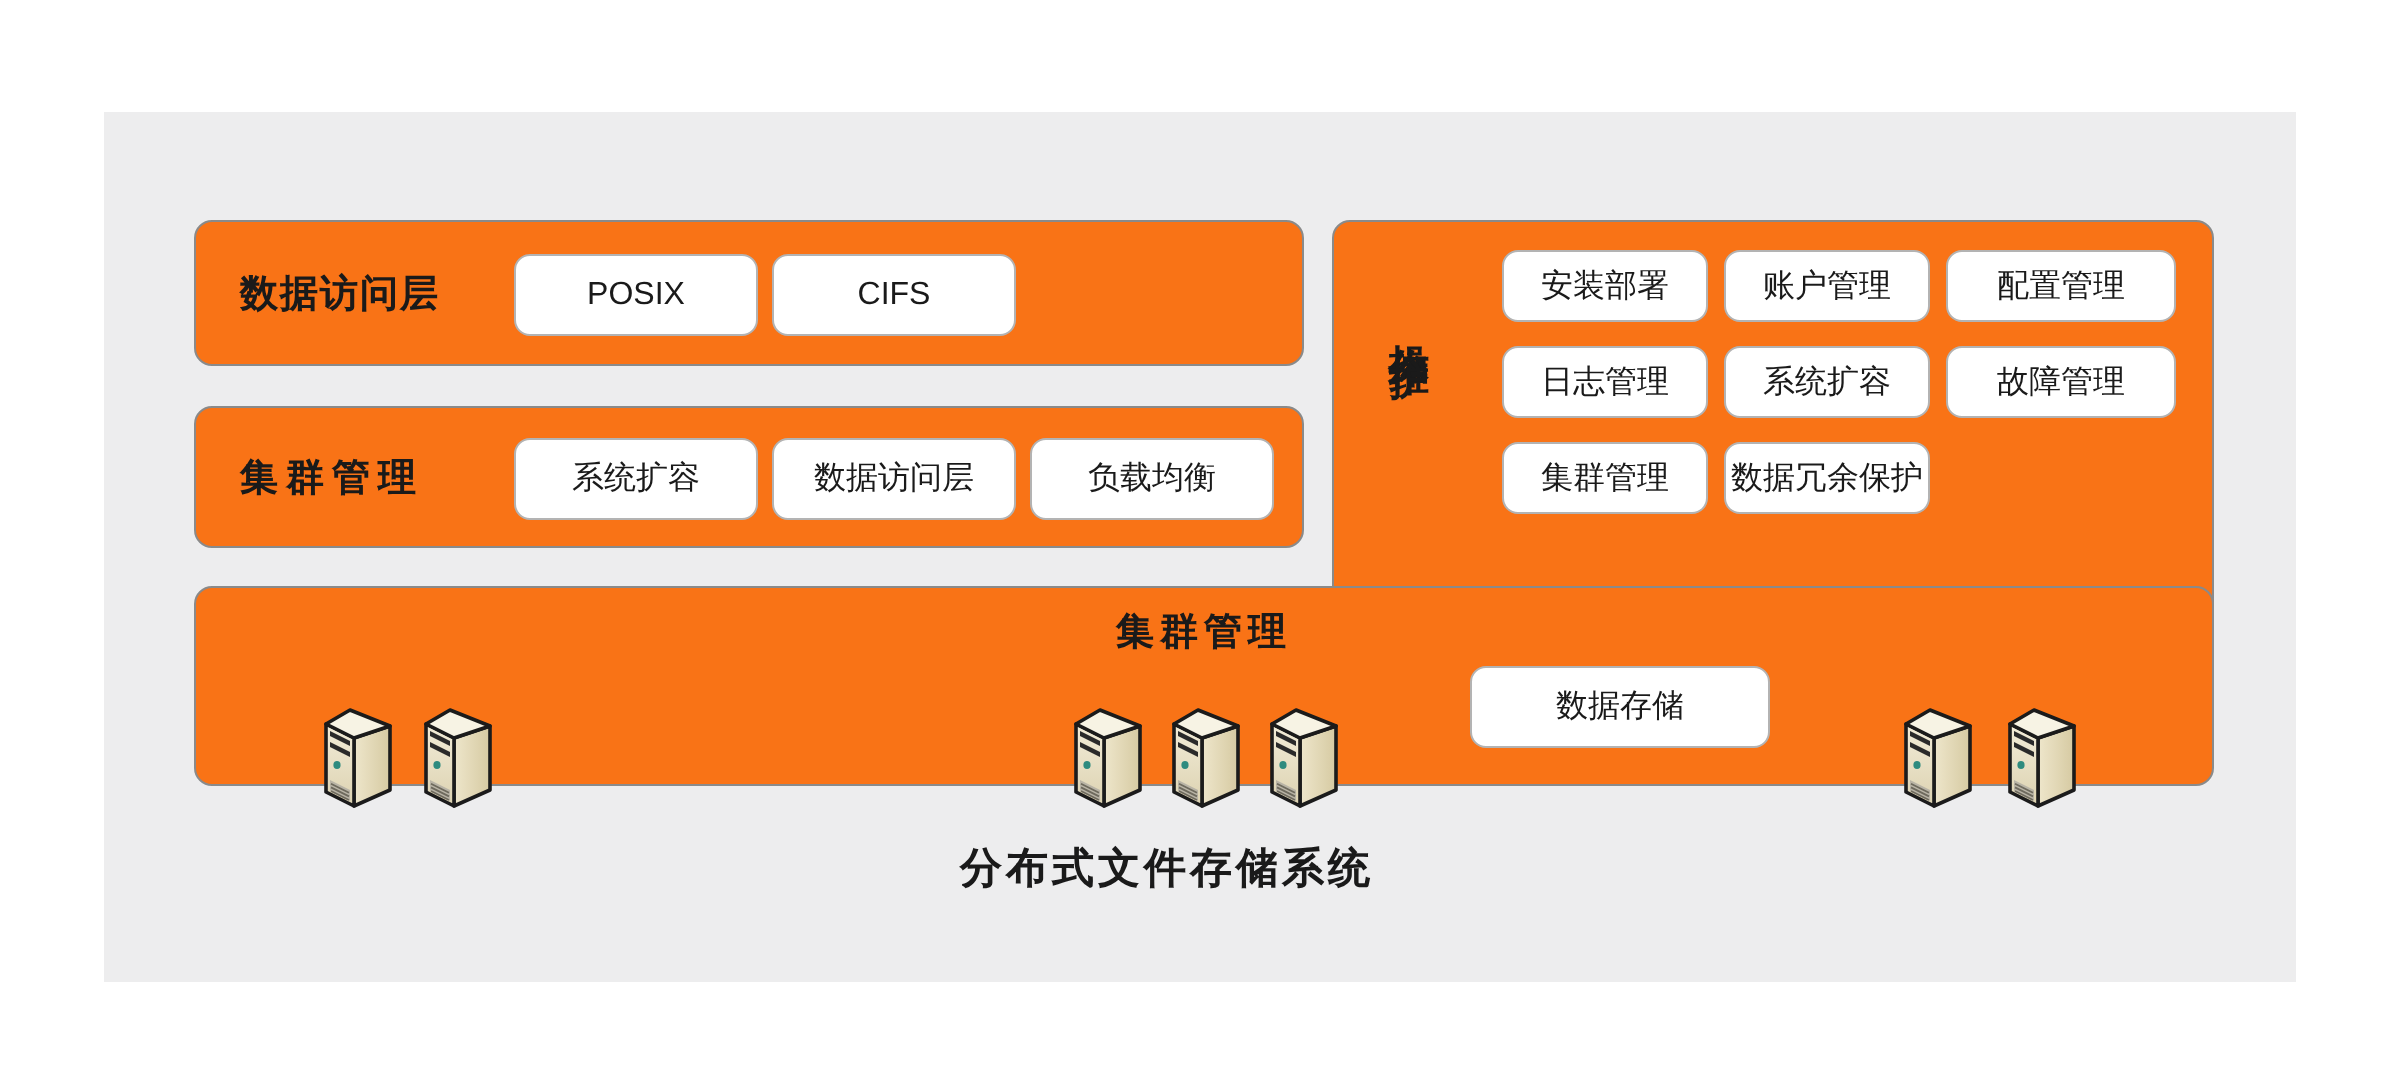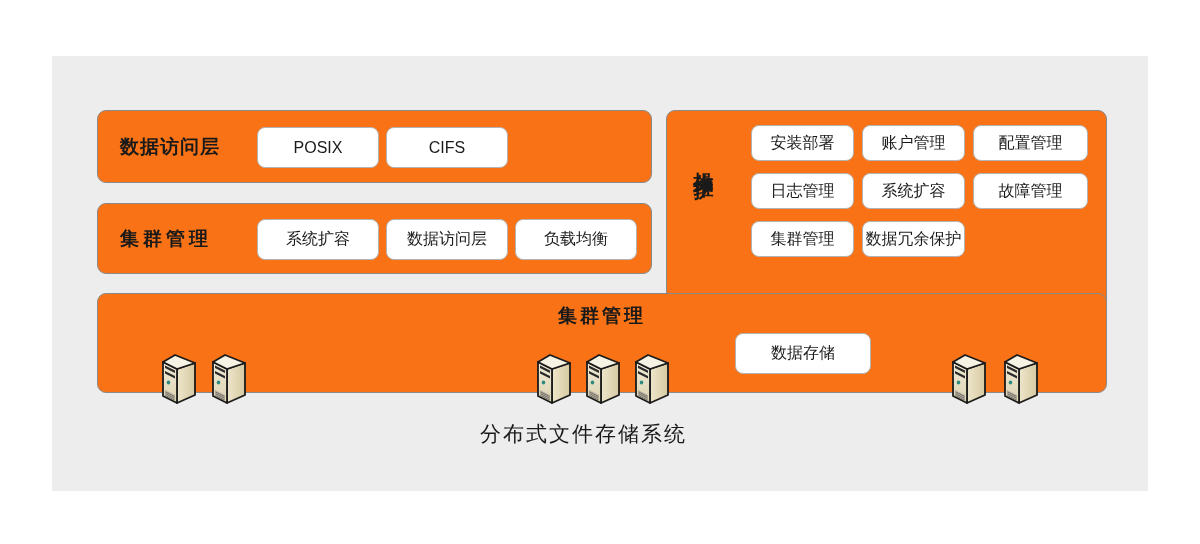--- a/index.html
+++ b/index.html
@@ -77,21 +77,21 @@
   .float-node { position: absolute; }
   .server {
     position: absolute;
     width: 38px; height: 54px;
   }
   .main-title {
     position: absolute;
     left: 52px; top: 420px; width: 1063px;
     text-align: center;
     font-size: 21px;
-    font-weight: 400;
+    font-weight: 700;
     letter-spacing: 2px;
   }
 </style>
 </head>
 <body>
 
 <div class="stage">
 
   <svg width="0" height="0" style="position:absolute" aria-hidden="true">
     <defs>
@@ -146,21 +146,21 @@
       <div class="node">日志管理</div>
       <div class="node">系统扩容</div>
       <div class="node">故障管理</div>
       <div class="node">集群管理</div>
       <div class="node">数据冗余保护</div>
     </div>
   </div>
 
   <div class="box" style="left:97px; top:293px; width:1010px; height:100px;">
     <div class="bottom-box-title">集群管理</div>
-    <div class="node float-node" style="left:637px; top:39px; width:136px; height:41px;">数据存储</div>
+    <div class="node float-node" style="left:637px; top:39px; width:150px; height:41px;">数据存储</div>
   </div>
 
   <svg class="server" style="left:160px; top:352px;" viewBox="0 0 38 54">
       <use href="#server-def"></use>
     </svg>
   <svg class="server" style="left:210px; top:352px;" viewBox="0 0 38 54">
       <use href="#server-def"></use>
     </svg>
 
   <svg class="server" style="left:535px; top:352px;" viewBox="0 0 38 54">

